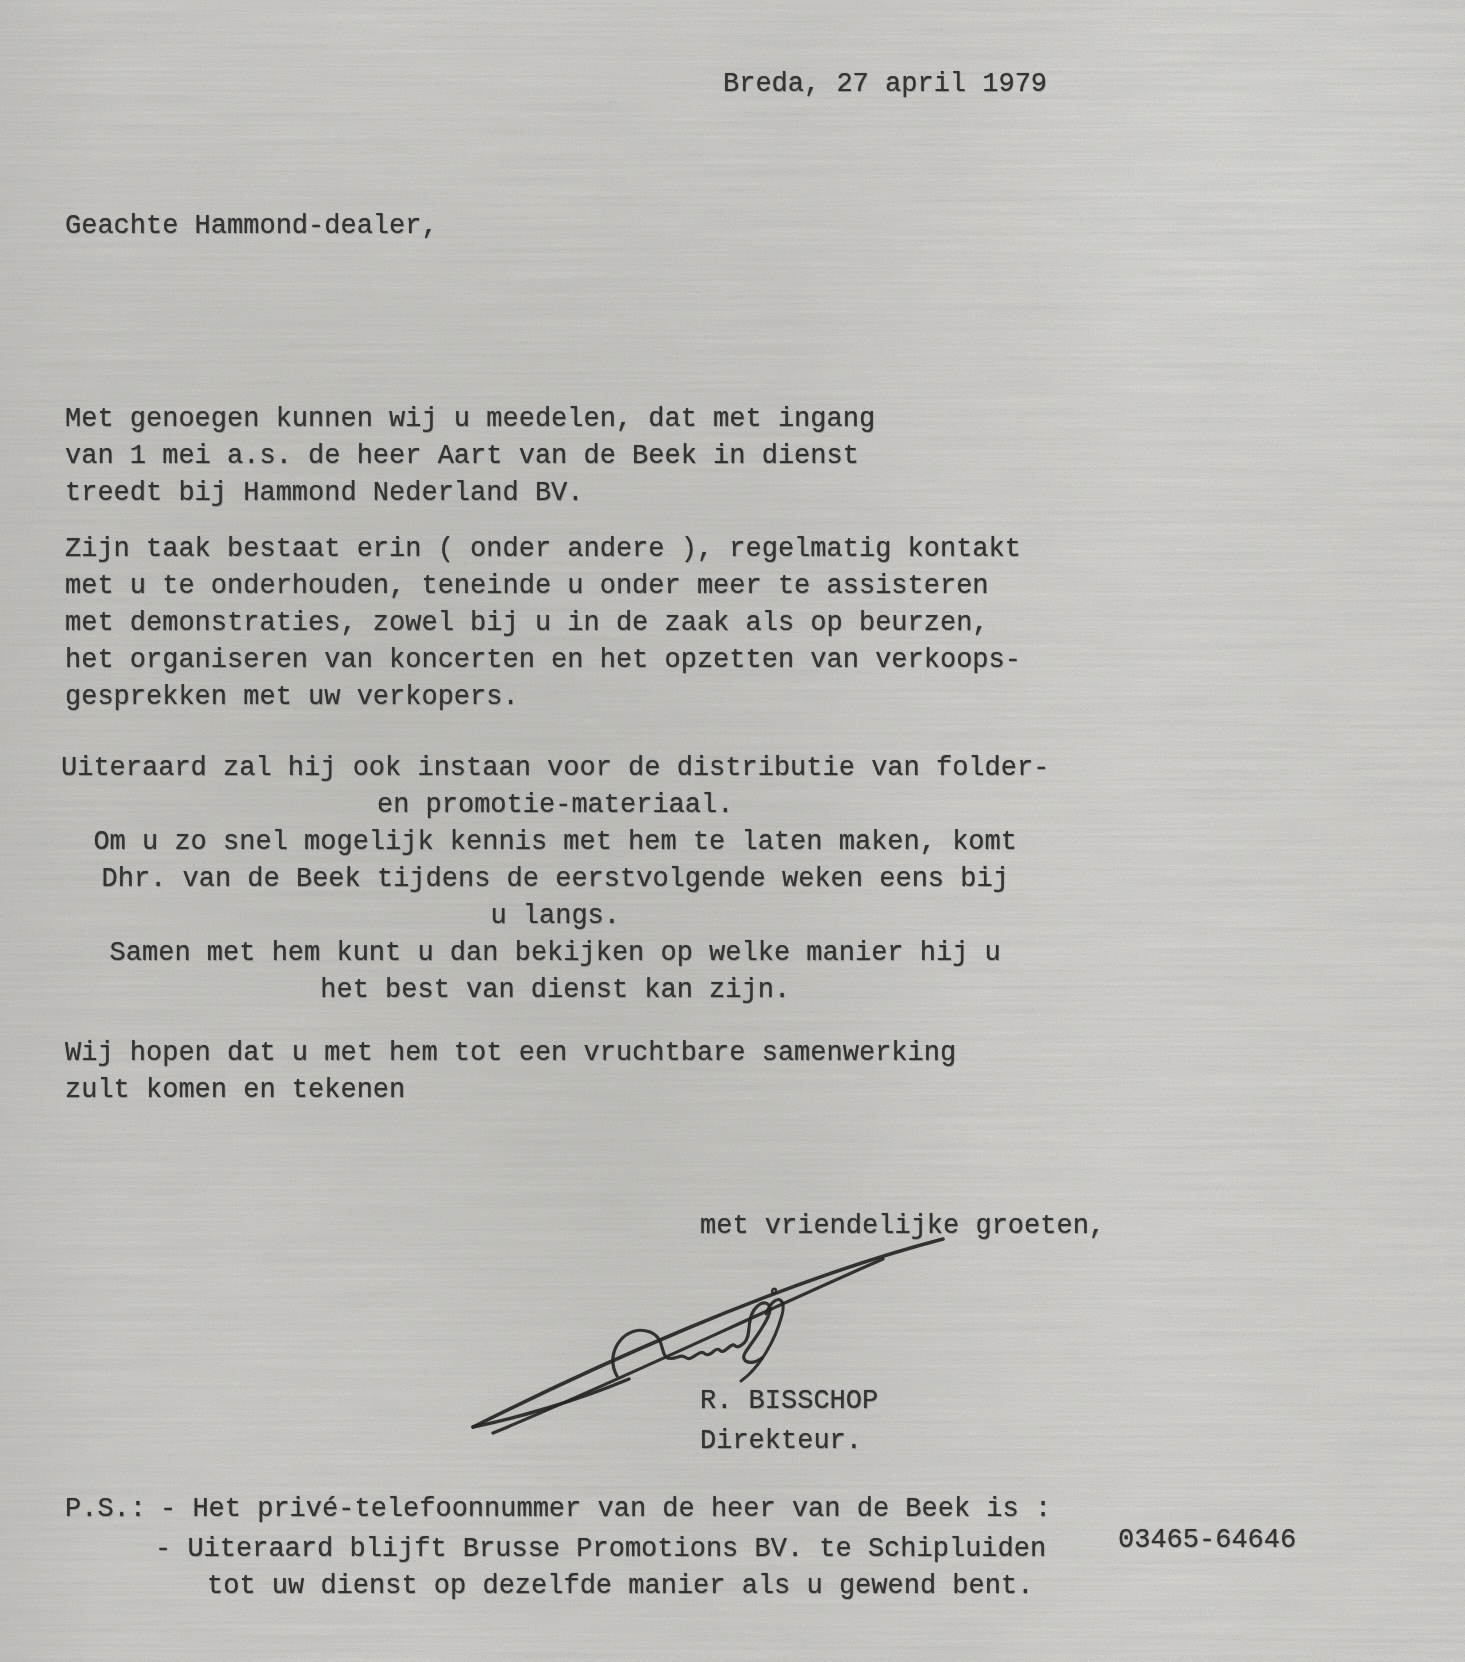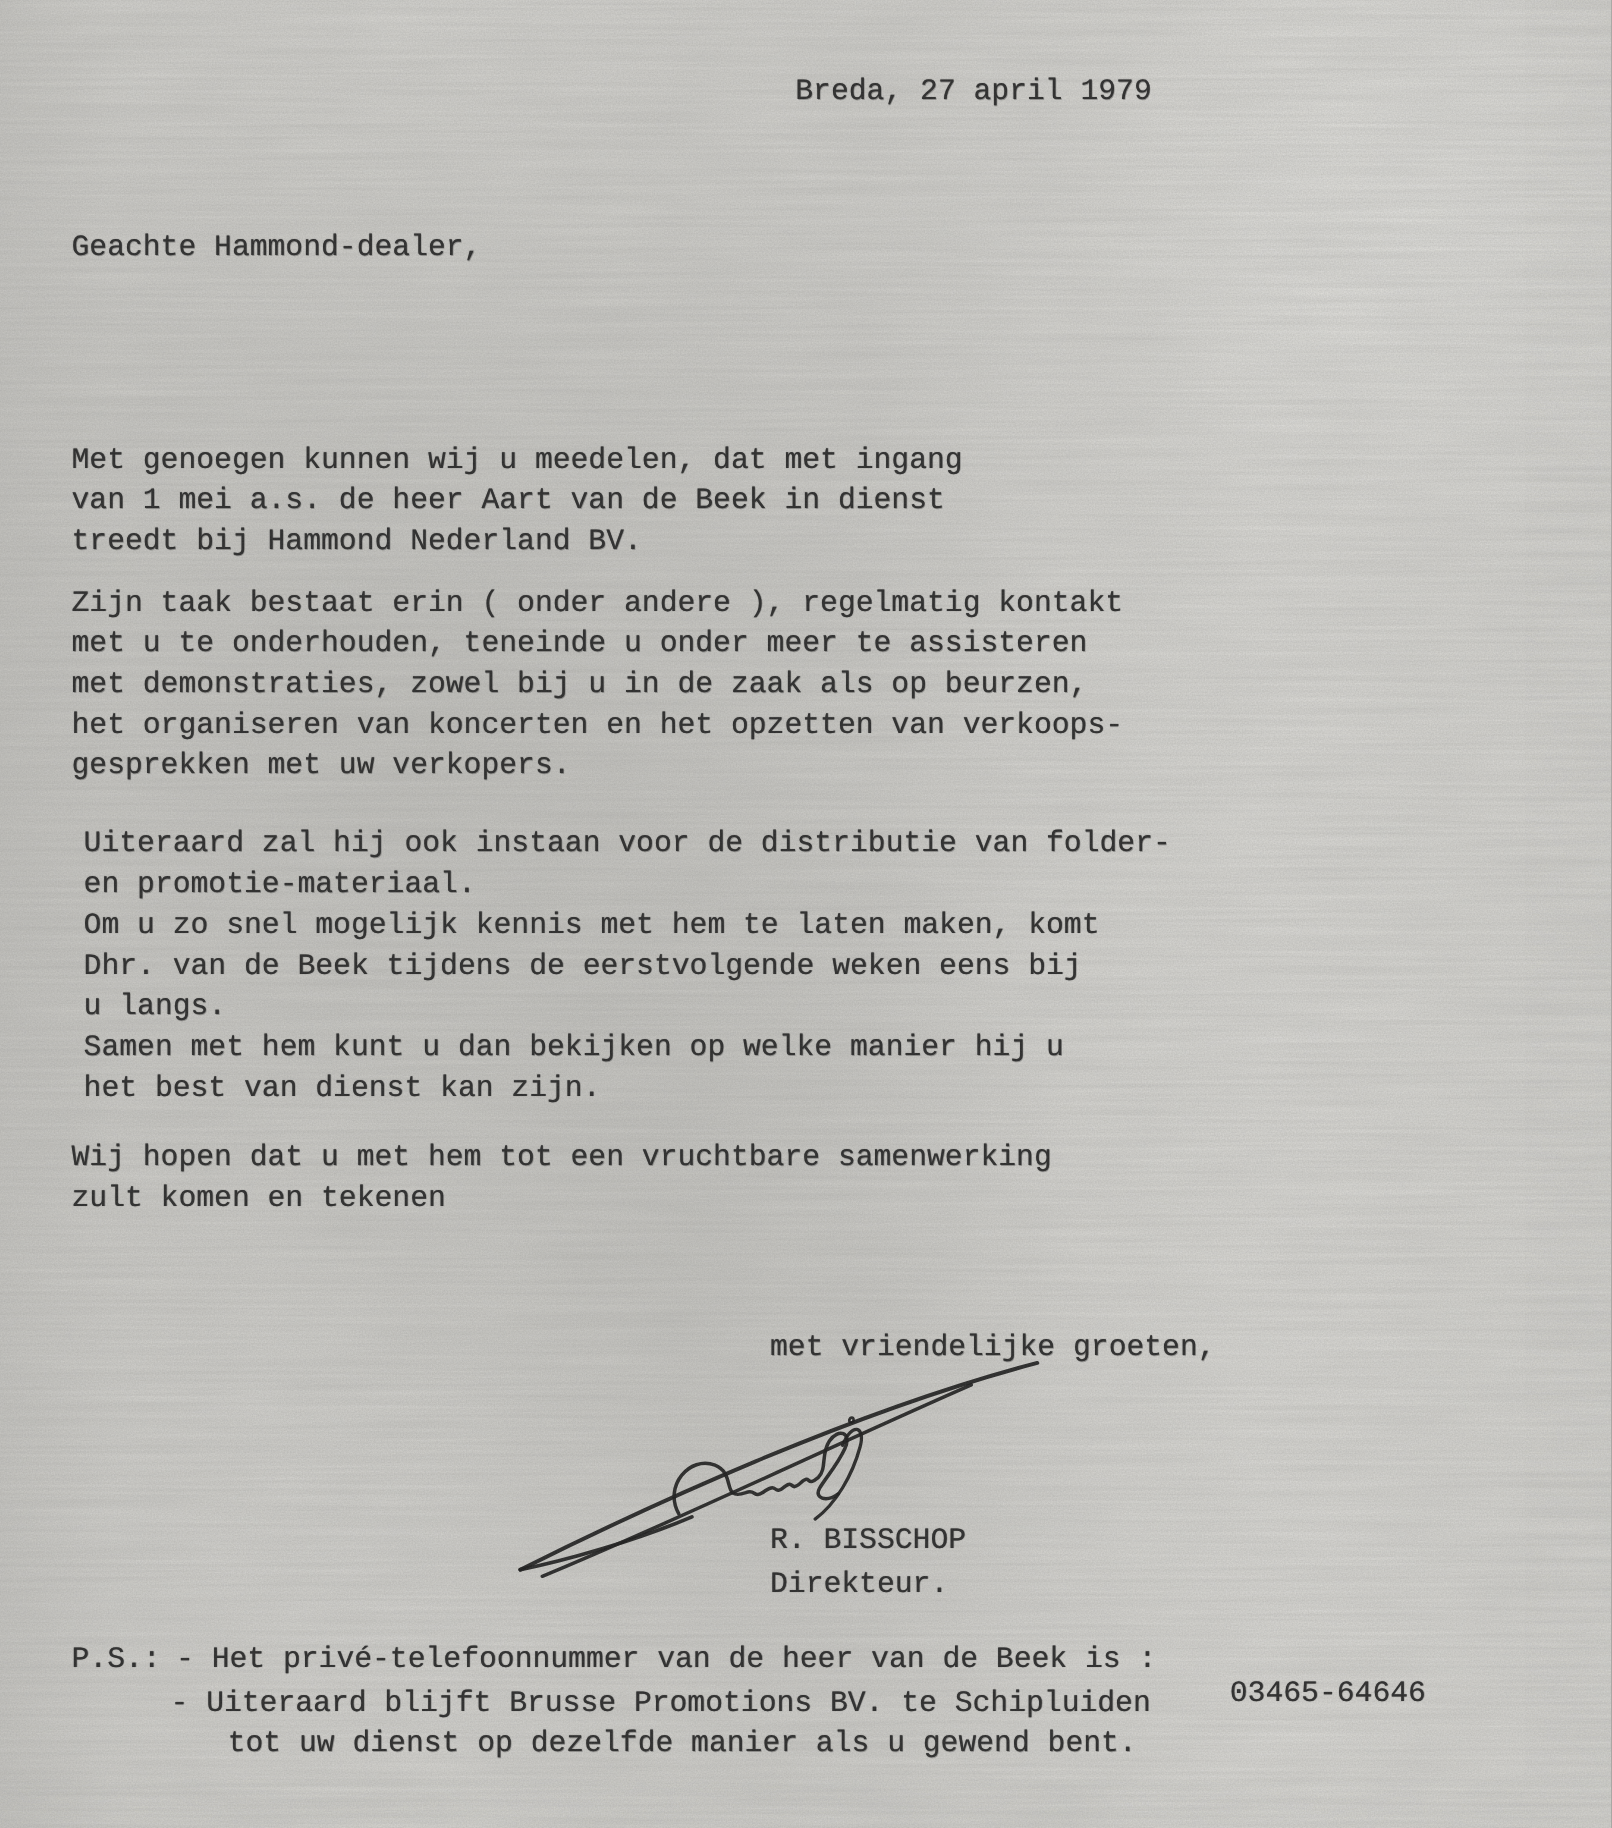--- a/index.html
+++ b/index.html
@@ -71,21 +71,21 @@
   <div class="tw" style="left:65px; top:401px;">Met genoegen kunnen wij u meedelen, dat met ingang
 van 1 mei a.s. de heer Aart van de Beek in dienst
 treedt bij Hammond Nederland BV.</div>
 
   <div class="tw" style="left:65px; top:531px;">Zijn taak bestaat erin ( onder andere ), regelmatig kontakt
 met u te onderhouden, teneinde u onder meer te assisteren
 met demonstraties, zowel bij u in de zaak als op beurzen,
 het organiseren van koncerten en het opzetten van verkoops-
 gesprekken met uw verkopers.</div>
 
-  <div class="tw" style="left:76px; top:750px;">Uiteraard zal hij ook instaan voor de distributie van folder-
+  <div class="tw" style="left:61px; top:750px;text-align:center;">Uiteraard zal hij ook instaan voor de distributie van folder-
 en promotie-materiaal.
 Om u zo snel mogelijk kennis met hem te laten maken, komt
 Dhr. van de Beek tijdens de eerstvolgende weken eens bij
 u langs.
 Samen met hem kunt u dan bekijken op welke manier hij u
 het best van dienst kan zijn.</div>
 
   <div class="tw" style="left:65px; top:1035px;">Wij hopen dat u met hem tot een vruchtbare samenwerking
 zult komen en tekenen</div>
 

